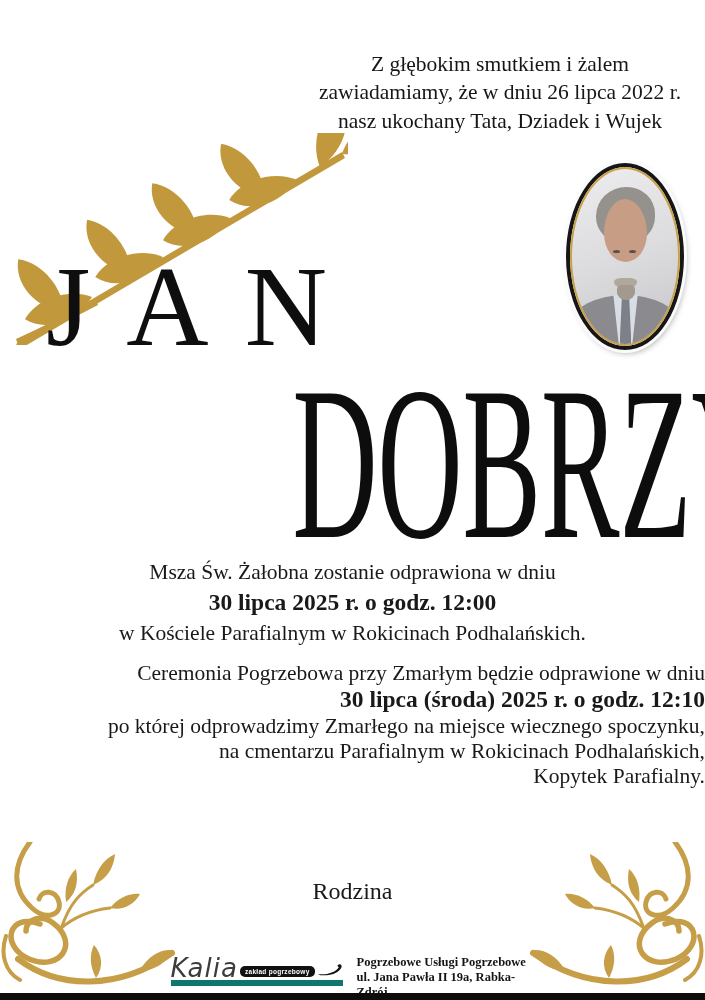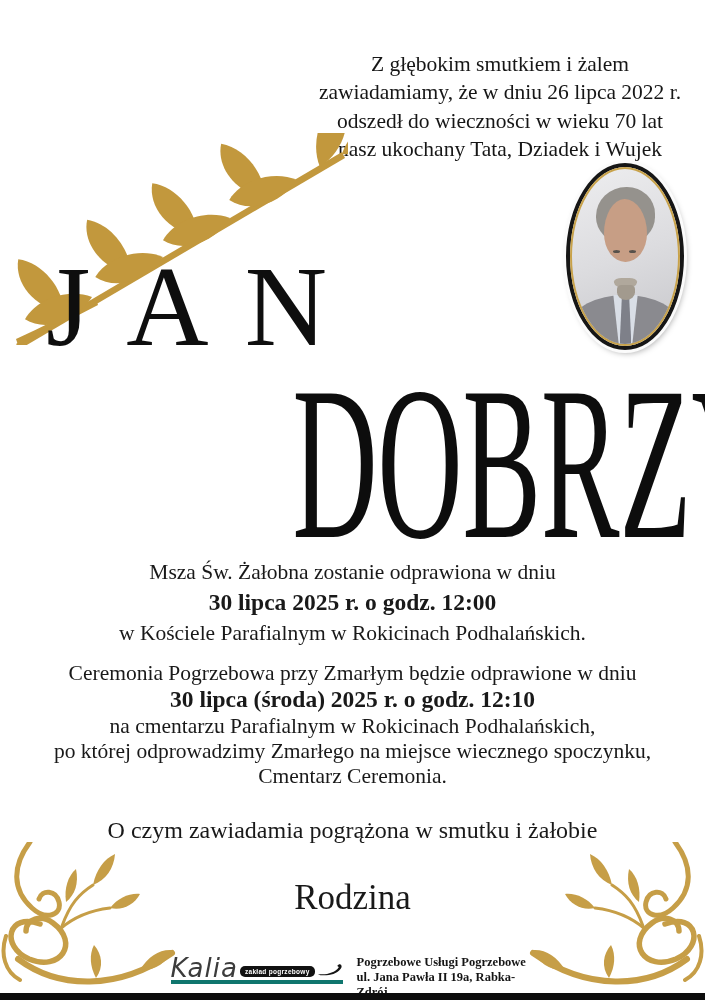--- a/index.html
+++ b/index.html
@@ -58,38 +58,38 @@
   
   .last-name-wrap { position:absolute; left:0; right:0; top:355px; text-align:center; }
   .last-name {
     display:inline-block; font-size:218px; line-height:1; color:#0d0d0d;
     white-space:nowrap; transform:scaleX(0.54); transform-origin:center top;
   }
 
   
   .block { position:absolute; left:0; right:0; text-align:center; color:#191919; }
   .mass      { top:558px; font-size:21.5px; line-height:1.35; }
-  .ceremony  { top:661px; font-size:21.5px; line-height:1.17; }
+  .ceremony  { top:661px; font-size:21.5px; line-height:1.17;text-align:right; }
   .bold-date { font-weight:bold; font-size:23.5px; }
   .closing   { top:817px; font-size:24px; }
-  .signature { top:878px; font-size:35px; }
+  .signature { top:878px; font-size:24px; }
 
   
   .flourish { position:absolute; width:176px; height:150px; bottom:8px; }
   .flourish.left  { left:0; }
   .flourish.right { right:0; transform:scaleX(-1); }
 
   
   .footer {
     position:absolute; left:0; right:0; top:955px; height:38px;
     display:flex; justify-content:center; align-items:flex-start; gap:14px;
   }
   .logo-block { width:172px; text-align:center; padding-top:2px; }
   .logo-row { display:flex; align-items:flex-end; justify-content:center;
-    border-bottom:4px solid #0f766e; padding-bottom:1px; }
+    border-bottom:6px solid #0f766e; padding-bottom:1px; }
   .brand { font-family:"DejaVu Sans", sans-serif; font-style:italic; font-weight:300;
     font-size:26px; line-height:0.85; color:#3c3c3c; letter-spacing:1px; }
   .badge { background:#111; color:#fff; font-family:"Liberation Sans", sans-serif;
     font-weight:bold; font-size:6.5px; padding:2px 5px; border-radius:5px;
     margin:0 2px 2px 2px; white-space:nowrap; letter-spacing:0.3px; }
   .swoosh { width:34px; height:18px; margin-bottom:0; }
   .owner { font-family:Liberation Serif, serif; font-style:italic;
     font-size:11px; color:#4a4a4a; margin-top:15px; }
   .contact-block { width:178px; text-align:left;
     font-size:12.5px; font-weight:bold; line-height:1.18; color:#151515; }
@@ -97,21 +97,20 @@
   .bottom-bar { position:absolute; bottom:0; left:0; width:100%; height:7px; background:#0d0d0d; }
 </style>
 </head>
 <body>
 
 <div class="page">
 
   <div class="intro">
     <div>Z głębokim smutkiem i żalem</div>
     <div>zawiadamiamy, że w dniu 26 lipca 2022 r.</div>
-    <div>odszedł do wieczności w wieku 70 lat</div>
     <div>nasz ukochany Tata, Dziadek i Wujek</div>
   </div>
 
   <svg class="branch" viewBox="0 0 338 212" aria-hidden="true">
     <defs>
       <path id="leafL" d="M0,0 C-14,-20 -46,-30 -68,-19 C-58,3 -28,12 0,0 Z"></path>
       <path id="leafR" d="M0,0 C14,-20 46,-30 68,-19 C58,3 28,12 0,0 Z"></path>
     </defs>
     <g fill="#C2983D">
       <path d="M6,211 L332,19 L335,25 L10,216 Z"></path>
@@ -154,26 +153,25 @@
 
   <div class="block mass">
     <div>Msza Św. Żałobna zostanie odprawiona w dniu</div>
     <div class="bold-date">30 lipca 2025 r. o godz. 12:00</div>
     <div>w Kościele Parafialnym w Rokicinach Podhalańskich.</div>
   </div>
 
   <div class="block ceremony">
     <div>Ceremonia Pogrzebowa  przy Zmarłym będzie odprawione w dniu</div>
     <div class="bold-date">30 lipca (środa) 2025 r. o godz. 12:10</div>
+    <div>po której odprowadzimy Zmarłego na miejsce wiecznego spoczynku,</div>
     <div>na cmentarzu Parafialnym w Rokicinach Podhalańskich,</div>
-    <div>po której odprowadzimy Zmarłego na miejsce wiecznego spoczynku,</div>
-    <div>Cmentarz Ceremonia.</div>
-  </div>
-
-  <div class="block closing">O czym zawiadamia pogrążona w smutku i żałobie</div>
+    <div>Kopytek Parafialny.</div>
+  </div>
+
   <div class="block signature">Rodzina</div>
 
   <svg class="flourish left" viewBox="0 0 176 150" aria-hidden="true">
     <g stroke="#C69E47" fill="none" stroke-linecap="round">
       <path d="M30,0 C12,24 12,48 32,66 C46,79 62,73 59,60 C56,48 42,47 39,57" stroke-width="5"></path>
       <path d="M40,82 C8,70 0,104 29,117 C60,130 80,101 53,81 C41,72 26,77 26,89" stroke-width="5.5"></path>
       <path d="M18,117 C58,147 118,149 172,111" stroke-width="6"></path>
       <path d="M6,94 C0,112 5,130 20,138" stroke-width="4"></path>
       <path d="M62,84 C70,62 79,52 93,43" stroke-width="3"></path>
       <path d="M60,87 C75,74 93,68 110,66" stroke-width="3"></path>

